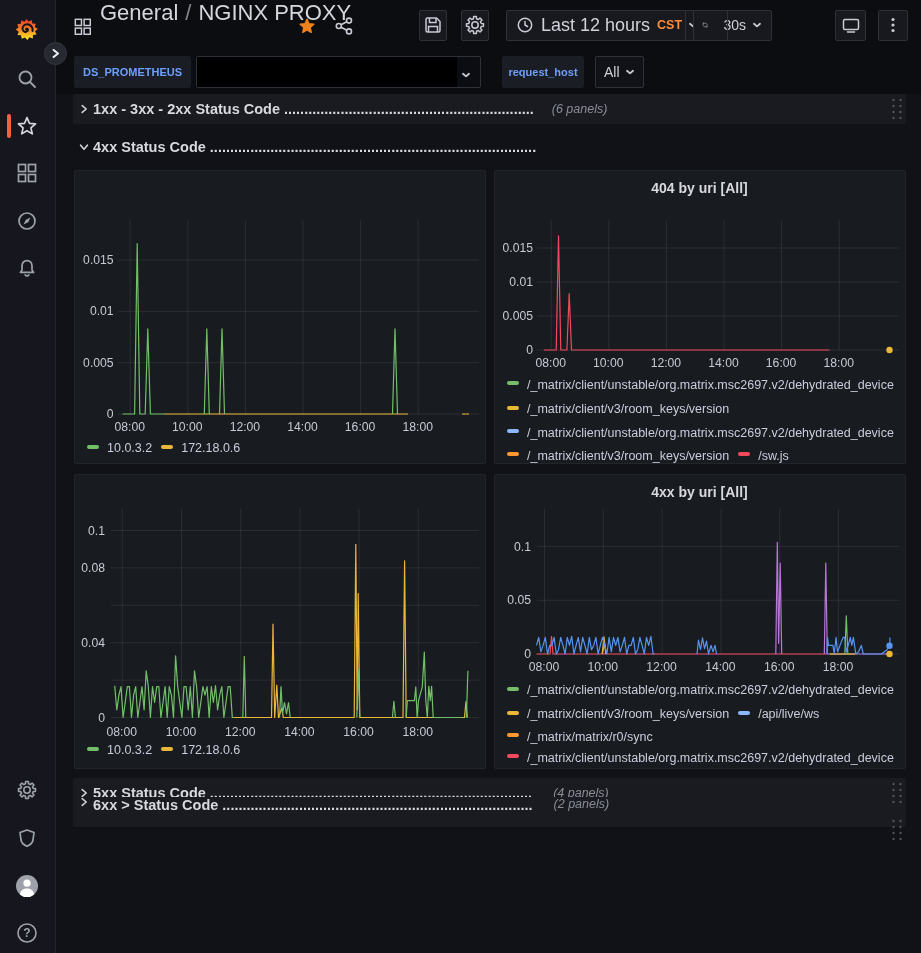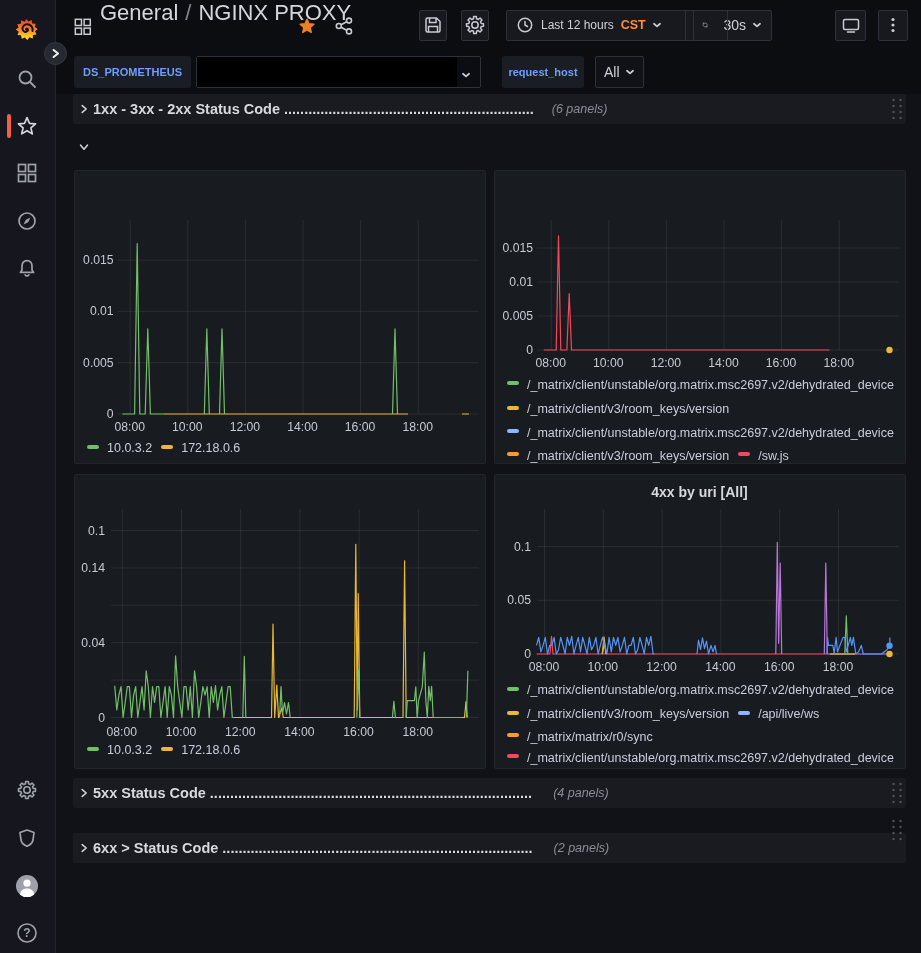--- a/index.html
+++ b/index.html
@@ -95,21 +95,21 @@
     <svg width="20" height="20" viewBox="0 0 20 20" style="">
       <polygon points="18.49,8.63 18.49,11.37 16.22,11.52 15.47,13.32 16.97,15.03 15.03,16.97 13.32,15.47 11.52,16.22 11.37,18.49 8.63,18.49 8.48,16.22 6.68,15.47 4.97,16.97 3.03,15.03 4.53,13.32 3.78,11.52 1.51,11.37 1.51,8.63 3.78,8.48 4.53,6.68 3.03,4.97 4.97,3.03 6.68,4.53 8.48,3.78 8.63,1.51 11.37,1.51 11.52,3.78 13.32,4.53 15.03,3.03 16.97,4.97 15.47,6.68 16.22,8.48" fill="none" stroke="#c9cad3" stroke-width="1.5" stroke-linejoin="round"></polygon>
       <circle cx="10" cy="10" r="3.2" fill="none" stroke="#c9cad3" stroke-width="1.5"></circle>
     </svg>
   </div>
 <div class="btn" style="left:506px;top:9.5px;width:213px;justify-content:flex-start;padding:0 10px">
     <svg width="16" height="16" viewBox="0 0 16 16" style="">
       <circle cx="8" cy="8" r="6.7" fill="none" stroke="#c9cad3" stroke-width="1.5"></circle>
       <path d="M8 4.5 L8 8 L10.5 9.5" fill="none" stroke="#c9cad3" stroke-width="1.5" stroke-linecap="round"></path>
     </svg>
-    <span style="font-size:12px;color:#d0d1d9;margin-left:8px">Last 12 hours</span>
+    <span style="font-size:18px;color:#d0d1d9;margin-left:8px">Last 12 hours</span>
     <span style="font-size:12.5px;color:#ff8c3a;font-weight:700;margin-left:7px">CST</span>
     <span style="margin-left:5px;display:flex">
       <svg width="12" height="12" viewBox="0 0 12 12" style="">
         <polyline points="3.0,4.8 6.0,7.4 9.0,4.8" fill="none" stroke="#c9cad3" stroke-width="1.8" stroke-linecap="round" stroke-linejoin="round"></polyline>
       </svg>
     </span>
     <span style="position:absolute;left:178px;top:0;bottom:0;width:1px;background:#2e3138"></span>
     <span style="position:absolute;left:187px;top:6px"><svg width="18" height="18" viewBox="0 0 18 18" style="">
         <circle cx="7.8" cy="7.8" r="5.8" fill="none" stroke="#c9cad3" stroke-width="1.5"></circle>
         <line x1="12" y1="12" x2="16.2" y2="16.2" stroke="#c9cad3" stroke-width="1.5" stroke-linecap="round"></line>
@@ -164,29 +164,30 @@
     <svg width="10" height="10" viewBox="0 0 10 10" style="margin:0 4px 0 0">
       <polyline points="3.2,1.6 7.2,5 3.2,8.4" fill="none" stroke="#d0d1d9" stroke-width="1.6" stroke-linecap="round" stroke-linejoin="round"></polyline>
     </svg>
     <span class="rowttl">1xx - 3xx - 2xx Status Code ..............................................................</span>
     <span class="npanels" style="margin-left:18px">(6 panels)</span>
   </div>
 <div class="abs" style="left:73px;top:131.5px;width:833px;height:30px;display:flex;align-items:center;padding-left:6px">
     <svg width="10" height="10" viewBox="0 0 10 10" style="margin:0 4px 0 0">
       <polyline points="1.6,3.2 5,7.2 8.4,3.2" fill="none" stroke="#d0d1d9" stroke-width="1.6" stroke-linecap="round" stroke-linejoin="round"></polyline>
     </svg>
+    <span class="rowttl">4xx Status Code .................................................................................</span>
   </div>
 <div class="abs" style="left:73px;top:778px;width:833px;height:30px;background:#191b20;border-radius:2px;display:flex;align-items:center;padding-left:6px">
     <svg width="10" height="10" viewBox="0 0 10 10" style="margin:0 4px 0 0">
       <polyline points="3.2,1.6 7.2,5 3.2,8.4" fill="none" stroke="#d0d1d9" stroke-width="1.6" stroke-linecap="round" stroke-linejoin="round"></polyline>
     </svg>
     <span class="rowttl">5xx Status Code ................................................................................</span>
     <span class="npanels" style="margin-left:21px">(4 panels)</span>
   </div>
-<div class="abs" style="left:73px;top:833px;width:833px;height:30px;background:#191b20;border-radius:2px;display:flex;align-items:center;padding-left:6px">
+<div class="abs" style="left:73px;top:797px;width:833px;height:30px;background:#191b20;border-radius:2px;display:flex;padding-left:6px">
     <svg width="10" height="10" viewBox="0 0 10 10" style="margin:0 4px 0 0">
       <polyline points="3.2,1.6 7.2,5 3.2,8.4" fill="none" stroke="#d0d1d9" stroke-width="1.6" stroke-linecap="round" stroke-linejoin="round"></polyline>
     </svg>
     <span class="rowttl">6xx &gt; Status Code .............................................................................</span>
     <span class="npanels" style="margin-left:21px">(2 panels)</span>
   </div>
 <svg width="921" height="953" style="position:absolute;left:0;top:0;pointer-events:none">
     <circle cx="893.5" cy="100" r="1.2" fill="#4f525a"></circle>
     <circle cx="900.5" cy="100" r="1.2" fill="#4f525a"></circle>
     <circle cx="893.5" cy="106" r="1.2" fill="#4f525a"></circle>
@@ -241,20 +242,21 @@
     <div style="position:absolute;right:372.9px;top:235.0px;width:60px;text-align:right;font-size:12.2px;color:#c8c9d3;line-height:16px;right:auto;left:-20.9px">0</div>
     <div style="position:absolute;left:33.2px;top:247.5px;width:44px;text-align:center;font-size:12.2px;color:#c8c9d3;line-height:16px">08:00</div>
     <div style="position:absolute;left:90.8px;top:247.5px;width:44px;text-align:center;font-size:12.2px;color:#c8c9d3;line-height:16px">10:00</div>
     <div style="position:absolute;left:148.4px;top:247.5px;width:44px;text-align:center;font-size:12.2px;color:#c8c9d3;line-height:16px">12:00</div>
     <div style="position:absolute;left:206.0px;top:247.5px;width:44px;text-align:center;font-size:12.2px;color:#c8c9d3;line-height:16px">14:00</div>
     <div style="position:absolute;left:263.6px;top:247.5px;width:44px;text-align:center;font-size:12.2px;color:#c8c9d3;line-height:16px">16:00</div>
     <div style="position:absolute;left:321.2px;top:247.5px;width:44px;text-align:center;font-size:12.2px;color:#c8c9d3;line-height:16px">18:00</div>
     <div style="position:absolute;left:12.5px;top:267px;height:18px;line-height:18px;font-size:12.5px;color:#ccccdc;white-space:nowrap"><span style="display:inline-block;width:12px;height:4px;border-radius:2px;background:#73BF69;vertical-align:middle;margin-right:8px;position:relative;top:-1px"></span><span style="vertical-align:middle">10.0.3.2</span><span style="margin-right:9px"></span><span style="display:inline-block;width:12px;height:4px;border-radius:2px;background:#EAB839;vertical-align:middle;margin-right:8px;position:relative;top:-1px"></span><span style="vertical-align:middle">172.18.0.6</span></div>
   </div>
 <div class="panel" style="left:493.5px;top:170px;height:294px">
+    <div class="ptitle" style="top:9px">404 by uri [All]</div>
     <svg width="412" height="294" style="position:absolute;left:0;top:0">
       <line x1="56.2" y1="49" x2="56.2" y2="179.0" stroke="rgba(204,204,220,0.10)" stroke-width="1"></line>
       <line x1="113.8" y1="49" x2="113.8" y2="179.0" stroke="rgba(204,204,220,0.10)" stroke-width="1"></line>
       <line x1="171.4" y1="49" x2="171.4" y2="179.0" stroke="rgba(204,204,220,0.10)" stroke-width="1"></line>
       <line x1="229" y1="49" x2="229" y2="179.0" stroke="rgba(204,204,220,0.10)" stroke-width="1"></line>
       <line x1="286.6" y1="49" x2="286.6" y2="179.0" stroke="rgba(204,204,220,0.10)" stroke-width="1"></line>
       <line x1="344.2" y1="49" x2="344.2" y2="179.0" stroke="rgba(204,204,220,0.10)" stroke-width="1"></line>
       <line x1="42" y1="77.0" x2="404" y2="77.0" stroke="rgba(204,204,220,0.10)" stroke-width="1"></line>
       <line x1="42" y1="111.0" x2="404" y2="111.0" stroke="rgba(204,204,220,0.10)" stroke-width="1"></line>
       <line x1="42" y1="145.0" x2="404" y2="145.0" stroke="rgba(204,204,220,0.10)" stroke-width="1"></line>
@@ -294,21 +296,21 @@
       <polyline points="159.1,242.5 196.5,242.5 198.0,149.0 199.7,242.5 201.8,210.1 203.5,242.5 206.8,233.2 208.3,242.5 279.2,242.5 280.8,69.3 282.2,235.0 283.2,118.5 284.8,242.5 328.0,242.5 329.6,85.8 331.2,242.5 389.5,242.5 391.0,226.6 392.3,242.5" fill="none" stroke="#EAB839" stroke-width="1.2" stroke-linejoin="round" stroke-linecap="butt" opacity="1.0"></polyline>
       <polyline points="39.7,210.7 41.8,235.0 43.9,220.1 46.0,211.6 48.1,242.5 50.2,227.5 52.3,211.6 54.4,211.6 56.5,242.5 58.6,220.1 60.7,211.6 62.8,242.5 64.9,227.5 67.0,211.6 69.1,235.0 71.2,195.8 73.3,211.6 75.4,242.5 77.5,211.6 79.6,227.5 81.7,211.6 83.8,211.6 85.9,242.5 88.0,227.5 90.1,211.6 92.2,242.5 94.3,211.6 96.4,220.1 98.5,242.5 100.6,180.8 102.7,211.6 104.8,227.5 106.9,242.5 109.0,211.6 111.1,211.6 113.2,235.0 115.3,211.6 117.4,242.5 119.5,195.8 121.6,211.6 123.7,242.5 125.8,227.5 127.9,211.6 130.0,220.1 132.1,211.6 134.2,242.5 136.3,211.6 138.4,227.5 140.5,210.7 142.6,235.0 144.7,220.1 146.8,211.6 148.9,242.5 151.0,227.5 153.1,211.6 155.2,211.6 157.3,242.5 159.1,242.5" fill="none" stroke="#73BF69" stroke-width="1.2" stroke-linejoin="round" stroke-linecap="butt" opacity="1.0"></polyline>
       <polyline points="167.8,242.5 169.3,181.4 170.8,242.5" fill="none" stroke="#73BF69" stroke-width="1.2" stroke-linejoin="round" stroke-linecap="butt" opacity="1.0"></polyline>
       <polyline points="204.5,242.5 206.0,211.6 207.5,238.8 209.5,227.5 211.5,238.8 213.5,227.5 215.2,242.5" fill="none" stroke="#73BF69" stroke-width="1.2" stroke-linejoin="round" stroke-linecap="butt" opacity="1.0"></polyline>
       <polyline points="281.8,242.5 283.3,194.6 284.8,242.5" fill="none" stroke="#73BF69" stroke-width="1.2" stroke-linejoin="round" stroke-linecap="butt" opacity="1.0"></polyline>
       <polyline points="317.4,242.5 318.9,226.4 320.4,242.5" fill="none" stroke="#73BF69" stroke-width="1.2" stroke-linejoin="round" stroke-linecap="butt" opacity="1.0"></polyline>
       <polyline points="331.2,242.5 332.3,225.7 339.4,225.7 340.8,211.8 342.1,242.5 343.5,225.7 347.3,211.8 349.3,177.1 350.8,225.7 352.3,242.5 353.8,211.3 355.3,225.7 356.6,211.3 358.2,242.5 387.5,242.5" fill="none" stroke="#73BF69" stroke-width="1.2" stroke-linejoin="round" stroke-linecap="butt" opacity="1.0"></polyline>
       <polyline points="391.4,242.5 392.9,195.8" fill="none" stroke="#73BF69" stroke-width="1.2" stroke-linejoin="round" stroke-linecap="butt" opacity="1.0"></polyline>
     </svg>
     <div style="position:absolute;right:381.5px;top:47.5px;width:60px;text-align:right;font-size:12.2px;color:#c8c9d3;line-height:16px;right:auto;left:-29.5px">0.1</div>
-    <div style="position:absolute;right:381.5px;top:84.9px;width:60px;text-align:right;font-size:12.2px;color:#c8c9d3;line-height:16px;right:auto;left:-29.5px">0.14</div>
+    <div style="position:absolute;right:381.5px;top:84.9px;width:60px;text-align:right;font-size:12.2px;color:#c8c9d3;line-height:16px;right:auto;left:-29.5px">0.08</div>
     <div style="position:absolute;right:381.5px;top:122.3px;width:60px;text-align:left;font-size:12px;color:#c8c9d3;line-height:16px;right:auto;left:-29.5px">0.06</div>
     <div style="position:absolute;right:381.5px;top:159.7px;width:60px;text-align:right;font-size:12.2px;color:#c8c9d3;line-height:16px;right:auto;left:-29.5px">0.04</div>
     <div style="position:absolute;right:381.5px;top:197.1px;width:60px;font-size:12.2px;color:#fca5a5;line-height:16px;right:auto;left:-29.5px">0.02</div>
     <div style="position:absolute;right:381.5px;top:234.5px;width:60px;text-align:right;font-size:12.2px;color:#c8c9d3;line-height:16px;right:auto;left:-29.5px">0</div>
     <div style="position:absolute;left:25.3px;top:248.5px;width:44px;text-align:center;font-size:12.2px;color:#c8c9d3;line-height:16px">08:00</div>
     <div style="position:absolute;left:84.5px;top:248.5px;width:44px;text-align:center;font-size:12.2px;color:#c8c9d3;line-height:16px">10:00</div>
     <div style="position:absolute;left:143.7px;top:248.5px;width:44px;text-align:center;font-size:12.2px;color:#c8c9d3;line-height:16px">12:00</div>
     <div style="position:absolute;left:202.9px;top:248.5px;width:44px;text-align:center;font-size:12.2px;color:#c8c9d3;line-height:16px">14:00</div>
     <div style="position:absolute;left:262.1px;top:248.5px;width:44px;text-align:center;font-size:12.2px;color:#c8c9d3;line-height:16px">16:00</div>
     <div style="position:absolute;left:321.3px;top:248.5px;width:44px;text-align:center;font-size:12.2px;color:#c8c9d3;line-height:16px">18:00</div>

